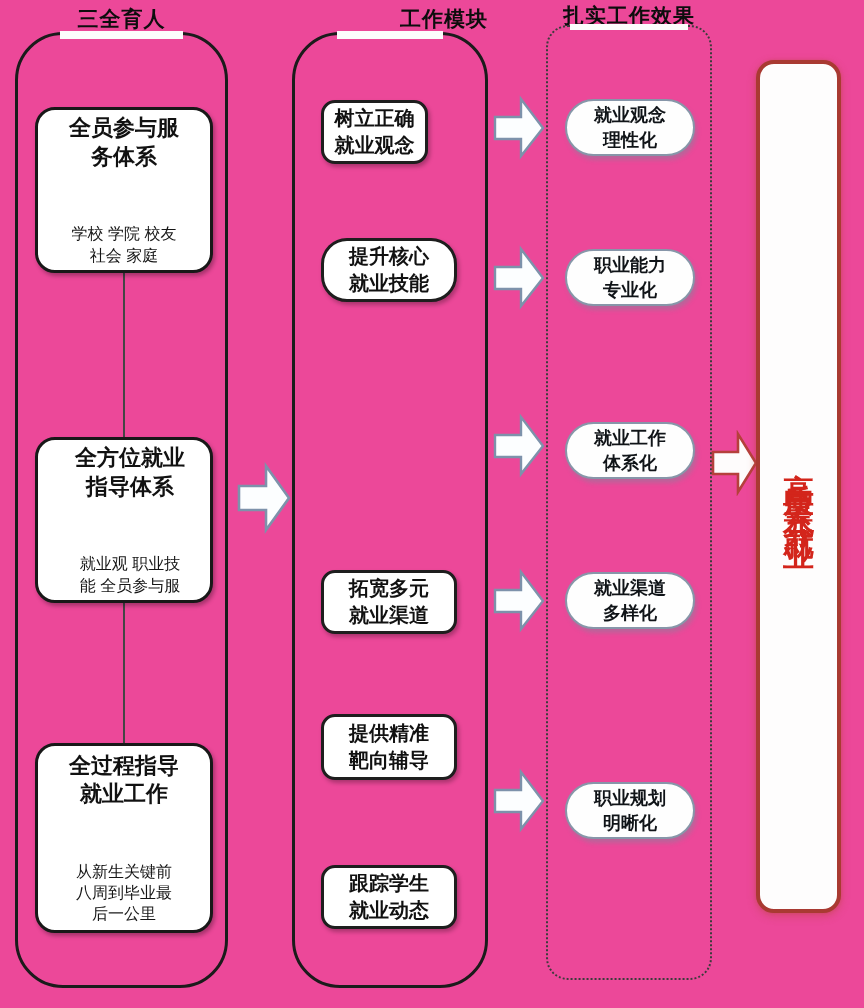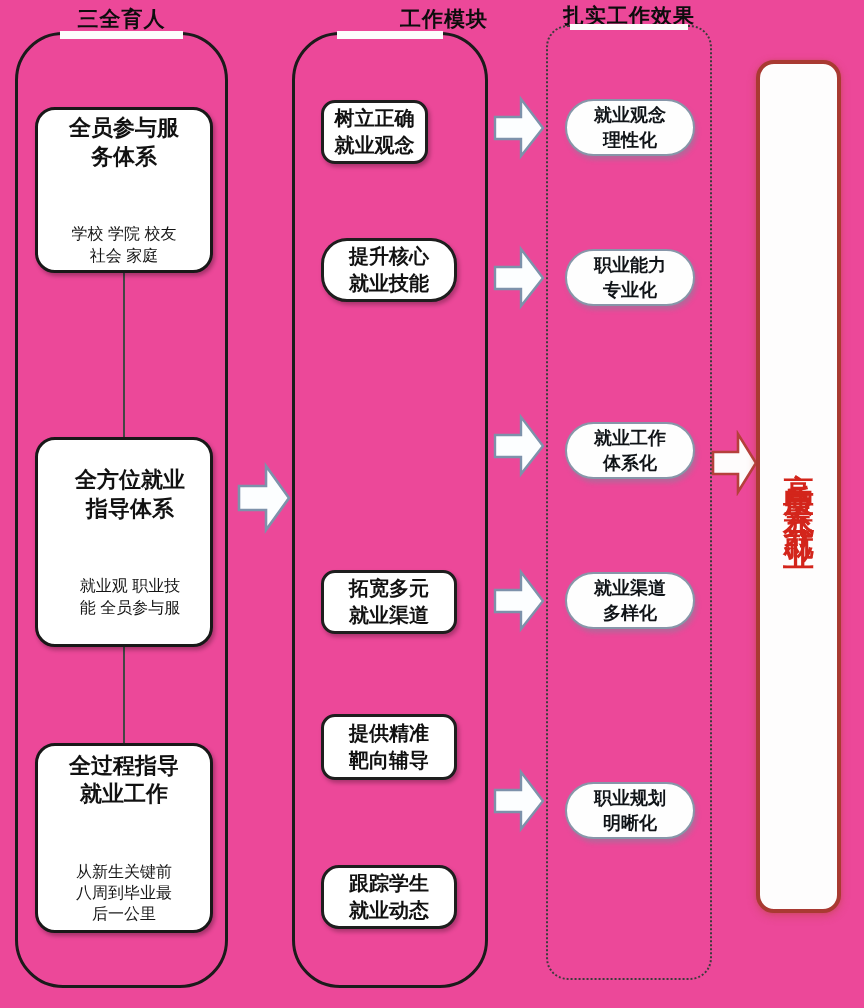--- a/index.html
+++ b/index.html
@@ -70,21 +70,21 @@
     <div class="connector" style="left:105px;top:238px;height:166px;"></div>
     <div class="connector" style="left:105px;top:568px;height:142px;"></div>
 
     <div class="big-box" style="left:17px;top:72px;width:178px;height:166px;">
       <div class="title">全员参与服
 务体系</div>
       <div class="subtitle">学校 学院 校友
 社会 家庭</div>
     </div>
 
-    <div class="big-box" style="left:17px;top:402px;width:178px;height:210px;padding-left:16px;">
+    <div class="big-box" style="left:17px;top:402px;width:178px;height:166px;padding-left:16px;">
       <div class="title">全方位就业
 指导体系</div>
       <div class="subtitle">就业观 职业技
 能 全员参与服</div>
     </div>
 
     <div class="big-box" style="left:17px;top:708px;width:178px;height:190px;">
       <div class="title">全过程指导
 就业工作</div>
       <div class="subtitle">从新生关键前
@@ -103,21 +103,21 @@
     <div class="top-mask"></div>
 
     <div class="mid-box" style="left:26px;top:65px;width:107px;height:64px;">树立正确
 就业观念</div>
     <div class="mid-box" style="left:26px;top:203px;width:136px;height:64px;border-radius:26px;">提升核心
 就业技能</div>
     <div class="mid-box" style="left:26px;top:535px;width:136px;height:64px;">拓宽多元
 就业渠道</div>
     <div class="mid-box" style="left:26px;top:679px;width:136px;height:66px;">提供精准
 靶向辅导</div>
-    <div class="mid-box" style="left:26px;top:830px;width:136px;height:64px;border-radius:18px;">跟踪学生
+    <div class="mid-box" style="left:26px;top:830px;width:136px;height:64px;">跟踪学生
 就业动态</div>
   </div>
 
   <div class="arrow" style="left:493px;top:95px;">
     <svg width="53" height="65" viewBox="0 0 53 65">
       <polygon points="2,22 28,22 28,4 50,33 28,61 28,44 2,44" fill="#fcfeff" stroke="#7d92ab" stroke-width="2.4" stroke-linejoin="miter"></polygon>
     </svg>
   </div>
   <div class="arrow" style="left:493px;top:245px;">
     <svg width="53" height="65" viewBox="0 0 53 65">

